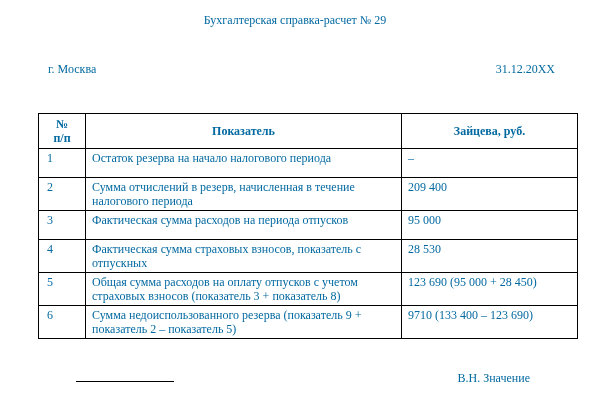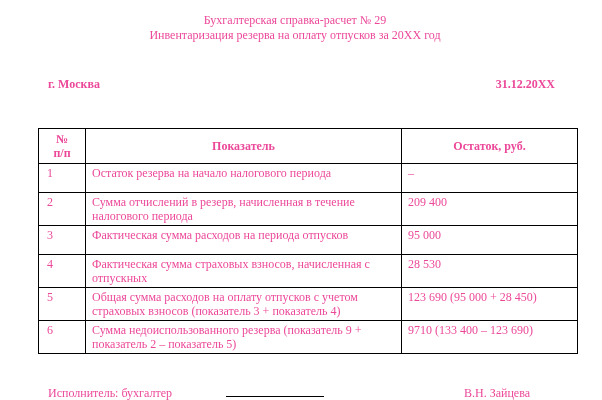--- a/index.html
+++ b/index.html
@@ -2,39 +2,38 @@
 <html lang="ru"><head>
 <meta charset="utf-8">
 <style>
   * { margin: 0; padding: 0; box-sizing: border-box; }
   html, body { background: #ffffff; }
   .page {
     position: relative;
     width: 590px;
     height: 400px;
     background: #ffffff;
-    color: #ec4899;
+    color: #0369a1;
     font-family: "Liberation Serif", "DejaVu Serif", serif;
     font-size: 12px;
     overflow: hidden;
   }
   .title-block {
     padding-top: 13px;
     text-align: center;
     line-height: 15px;
   }
   .title-line { display: block; }
   .meta-row {
     margin-top: 34px;
     padding-left: 48px;
     padding-right: 35px;
     display: flex;
     justify-content: space-between;
     align-items: baseline;
-    font-weight: bold;
   }
   table.doc-table {
     margin-left: 38px;
     margin-top: 36px;
     border-collapse: collapse;
     table-layout: fixed;
     width: 539px;
   }
   .doc-table th, .doc-table td {
     border: 1px solid #000000;
@@ -71,70 +70,68 @@
     margin-left: 28px;
   }
 </style>
 </head>
 <body>
 
 <div class="page">
 
   <div class="title-block">
     <span class="title-line">Бухгалтерская справка-расчет № 29</span>
-    <span class="title-line">Инвентаризация резерва на оплату отпусков за 20XX год</span>
   </div>
 
   <div class="meta-row">
     <span>г. Москва</span>
     <span>31.12.20XX</span>
   </div>
 
   <table class="doc-table">
     <thead>
       <tr>
         <th class="col-num">№
 п/п</th>
         <th class="col-ind">Показатель</th>
-        <th class="col-val">Остаток, руб.</th>
+        <th class="col-val">Зайцева, руб.</th>
       </tr>
     </thead>
     <tbody>
       <tr>
         <td class="col-num">1</td>
         <td class="col-ind">Остаток резерва на начало налогового периода</td>
         <td class="col-val">–</td>
       </tr>
       <tr>
         <td class="col-num">2</td>
         <td class="col-ind">Сумма отчислений в резерв, начисленная в течение налогового периода</td>
         <td class="col-val">209 400</td>
       </tr>
       <tr>
         <td class="col-num">3</td>
         <td class="col-ind">Фактическая сумма расходов на периода отпусков</td>
         <td class="col-val">95 000</td>
       </tr>
       <tr>
         <td class="col-num">4</td>
-        <td class="col-ind">Фактическая сумма страховых взносов, начисленная с отпускных</td>
+        <td class="col-ind">Фактическая сумма страховых взносов, показатель с отпускных</td>
         <td class="col-val">28 530</td>
       </tr>
       <tr>
         <td class="col-num">5</td>
-        <td class="col-ind">Общая сумма расходов на оплату отпусков с учетом страховых взносов (показатель 3 + показатель 4)</td>
+        <td class="col-ind">Общая сумма расходов на оплату отпусков с учетом страховых взносов (показатель 3 + показатель 8)</td>
         <td class="col-val">123 690 (95 000 + 28 450)</td>
       </tr>
       <tr>
         <td class="col-num">6</td>
         <td class="col-ind">Сумма недоиспользованного резерва (показатель 9 + показатель 2 – показатель 5)</td>
         <td class="col-val">9710 (133 400 – 123 690)</td>
       </tr>
     </tbody>
   </table>
 
   <div class="footer-row">
-    <span>Исполнитель: бухгалтер</span>
     <span class="signature-line"></span>
-    <span>В.Н. Зайцева</span>
+    <span>В.Н. Значение</span>
   </div>
 
 </div>
 
 </body></html>

